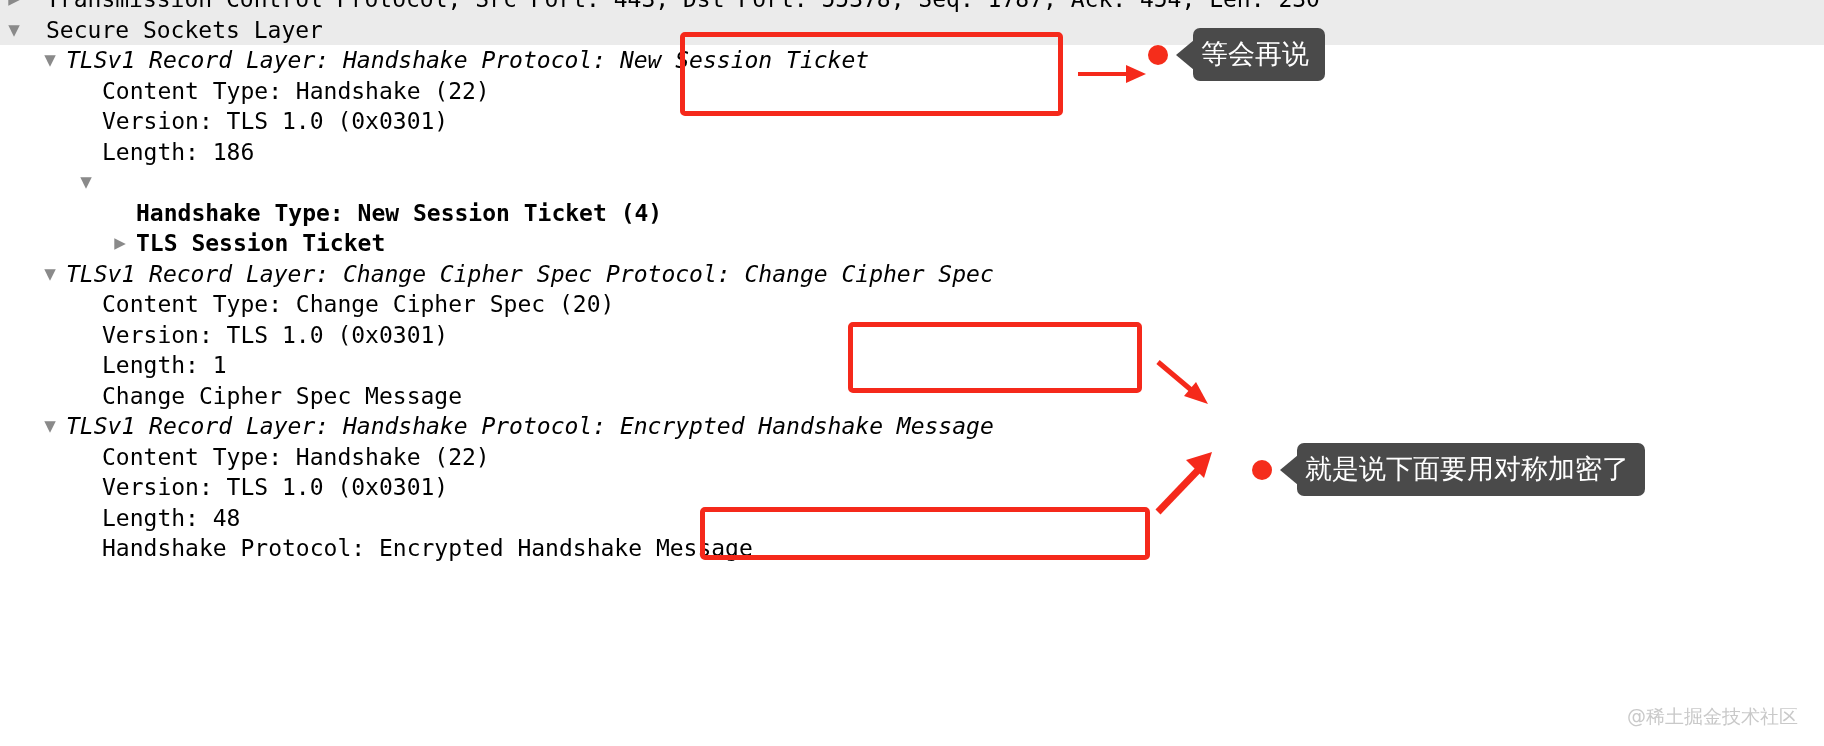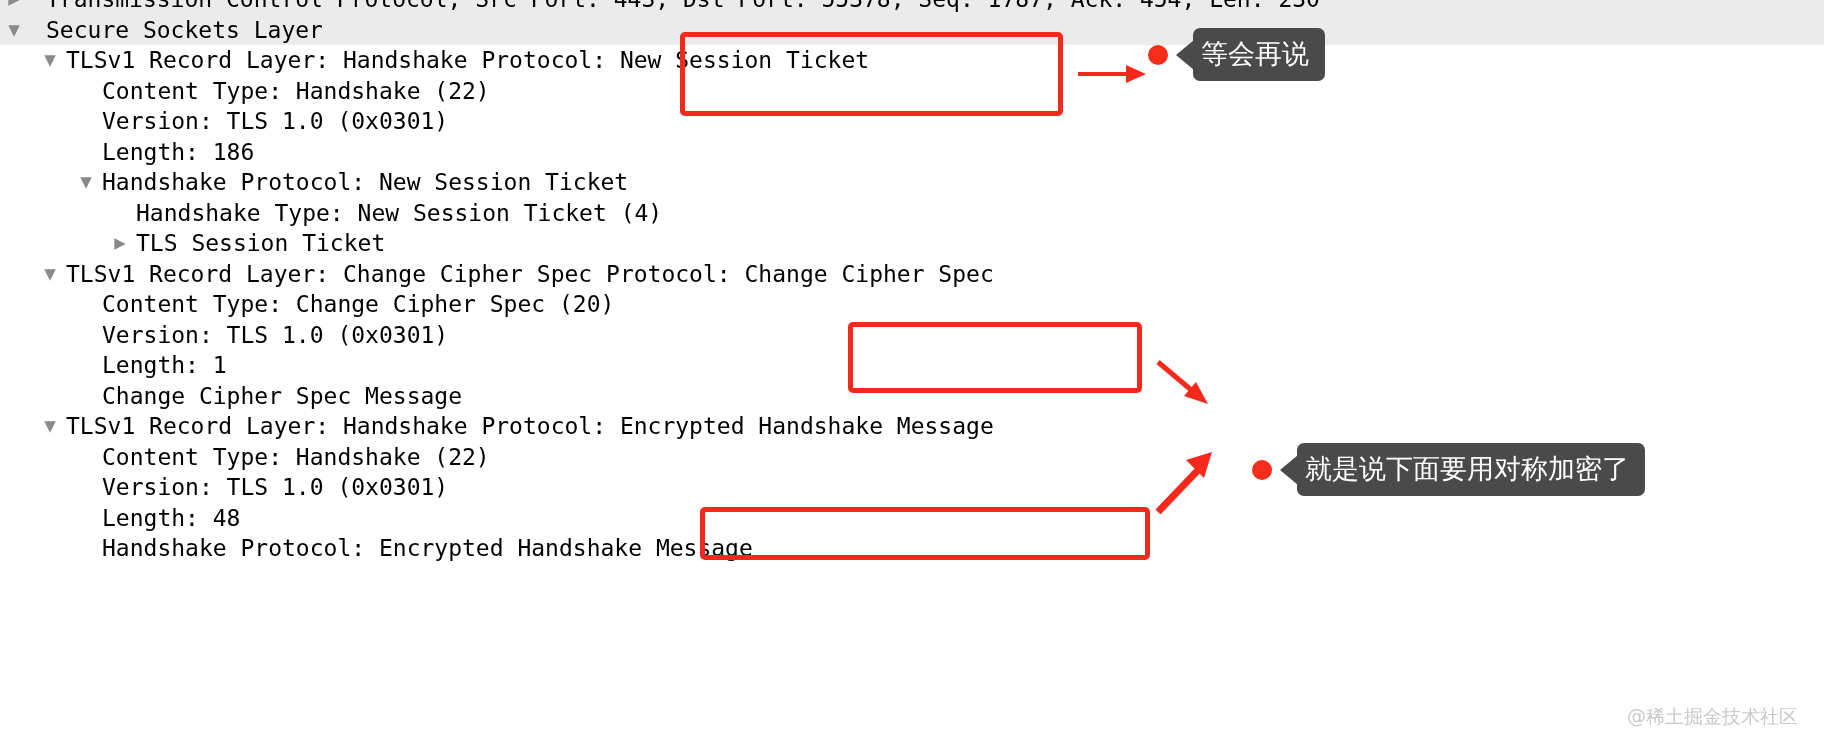--- a/index.html
+++ b/index.html
@@ -51,25 +51,25 @@
   .row .label {
     position: absolute;
     top: 0;
     white-space: pre;
   }
 
   
   .ind0 .twisty { left: 4px; }
   .ind0 .label  { left: 46px; }
   .ind1 .twisty { left: 40px; }
-  .ind1 .label  { left: 66px; }
+  .ind1 .label  { left: 66px; font-style: italic; }
   .ind2 .twisty { left: 76px; }
   .ind2 .label  { left: 102px; }
   .ind3 .twisty { left: 110px; }
-  .ind3 .label  { left: 136px; }
+  .ind3 .label  { left: 136px; font-weight: bold; }
 
   
   #overlay {
     position: absolute;
     left: 0;
     top: 0;
     width: 1824px;
     height: 746px;
     pointer-events: none;
   }
@@ -133,21 +133,21 @@
 
 <div id="screen">
 
   <div id="tree">
       <div class="row ind0 shaded" style="margin-top: -16px;"><span class="twisty">▶</span><span class="label">Transmission Control Protocol, Src Port: 443, Dst Port: 55378, Seq: 1787, Ack: 454, Len: 230</span></div>
       <div class="row ind0 shaded"><span class="twisty">▼</span><span class="label">Secure Sockets Layer</span></div>
       <div class="row ind1"><span class="twisty">▼</span><span class="label">TLSv1 Record Layer: Handshake Protocol: New Session Ticket</span></div>
       <div class="row ind2"><span class="label">Content Type: Handshake (22)</span></div>
       <div class="row ind2"><span class="label">Version: TLS 1.0 (0x0301)</span></div>
       <div class="row ind2"><span class="label">Length: 186</span></div>
-      <div class="row ind2"><span class="twisty">▼</span><span class="label">Handshake Protocol: New Session Ticket</span></div>
+      <div class="row ind2"><span class="twisty">▼</span></div>
       <div class="row ind3"><span class="label">Handshake Type: New Session Ticket (4)</span></div>
       <div class="row ind3"><span class="twisty">▶</span><span class="label">TLS Session Ticket</span></div>
       <div class="row ind1"><span class="twisty">▼</span><span class="label">TLSv1 Record Layer: Change Cipher Spec Protocol: Change Cipher Spec</span></div>
       <div class="row ind2"><span class="label">Content Type: Change Cipher Spec (20)</span></div>
       <div class="row ind2"><span class="label">Version: TLS 1.0 (0x0301)</span></div>
       <div class="row ind2"><span class="label">Length: 1</span></div>
       <div class="row ind2"><span class="label">Change Cipher Spec Message</span></div>
       <div class="row ind1"><span class="twisty">▼</span><span class="label">TLSv1 Record Layer: Handshake Protocol: Encrypted Handshake Message</span></div>
       <div class="row ind2"><span class="label">Content Type: Handshake (22)</span></div>
       <div class="row ind2"><span class="label">Version: TLS 1.0 (0x0301)</span></div>

